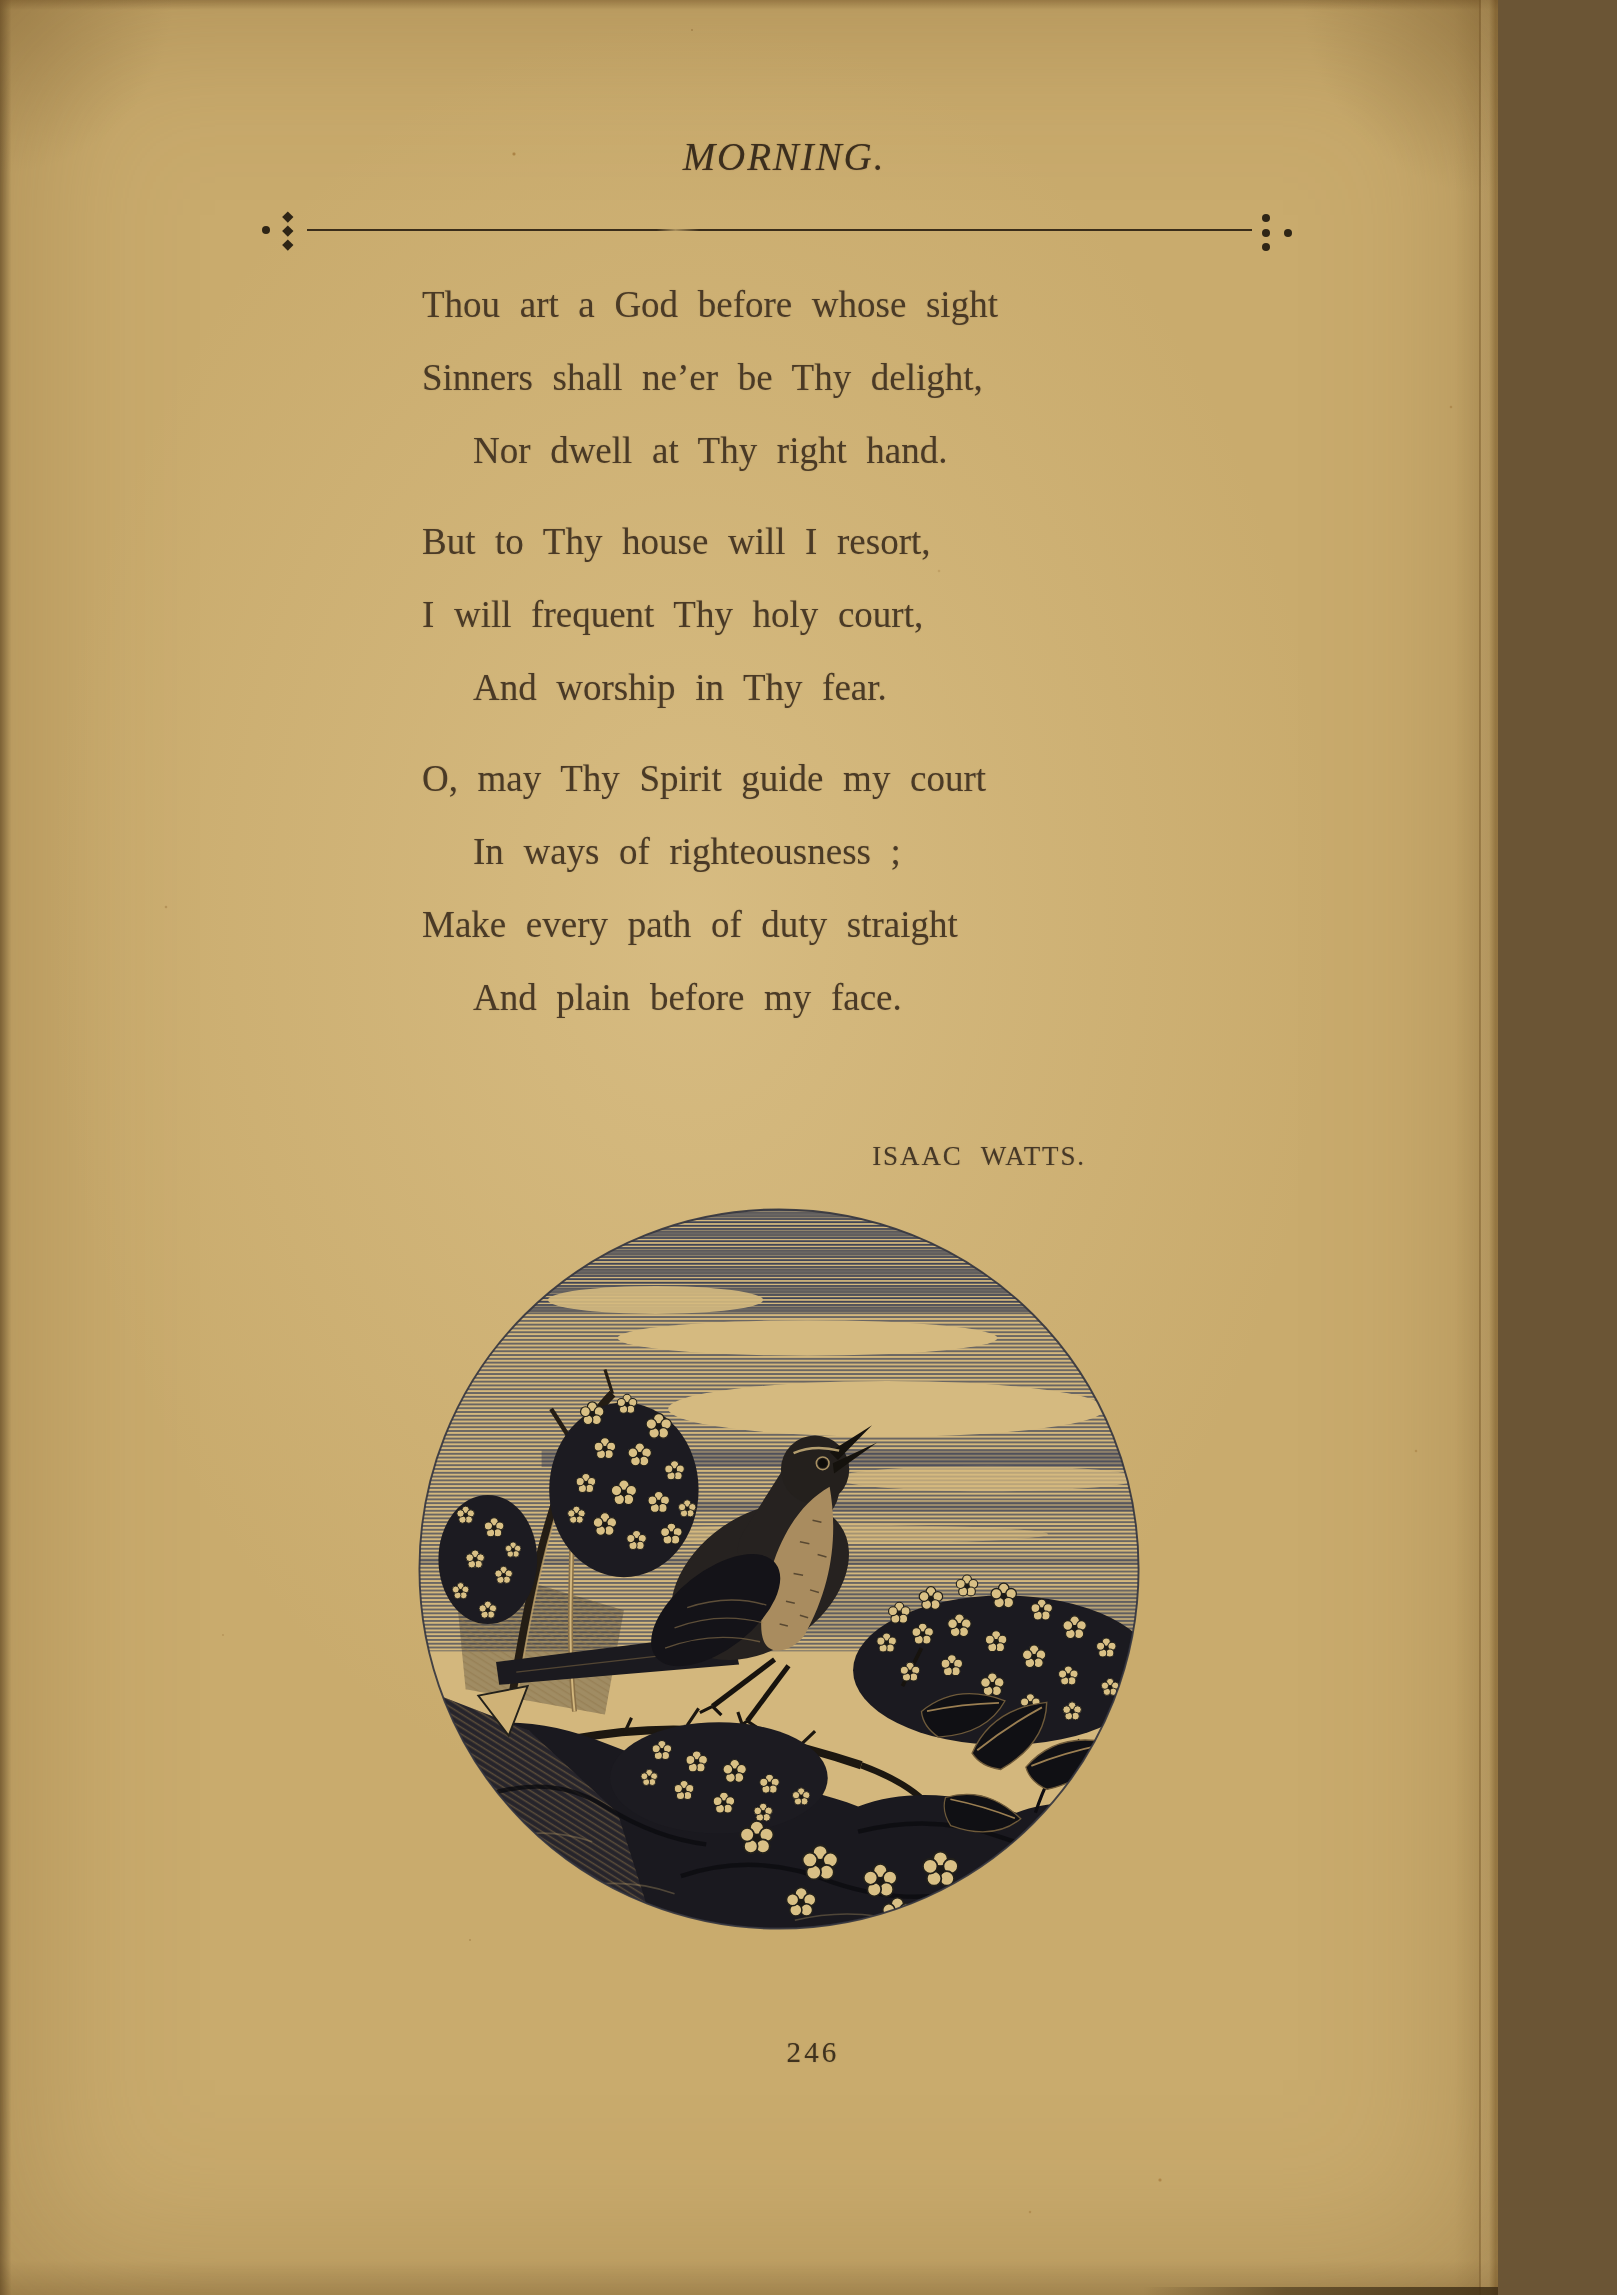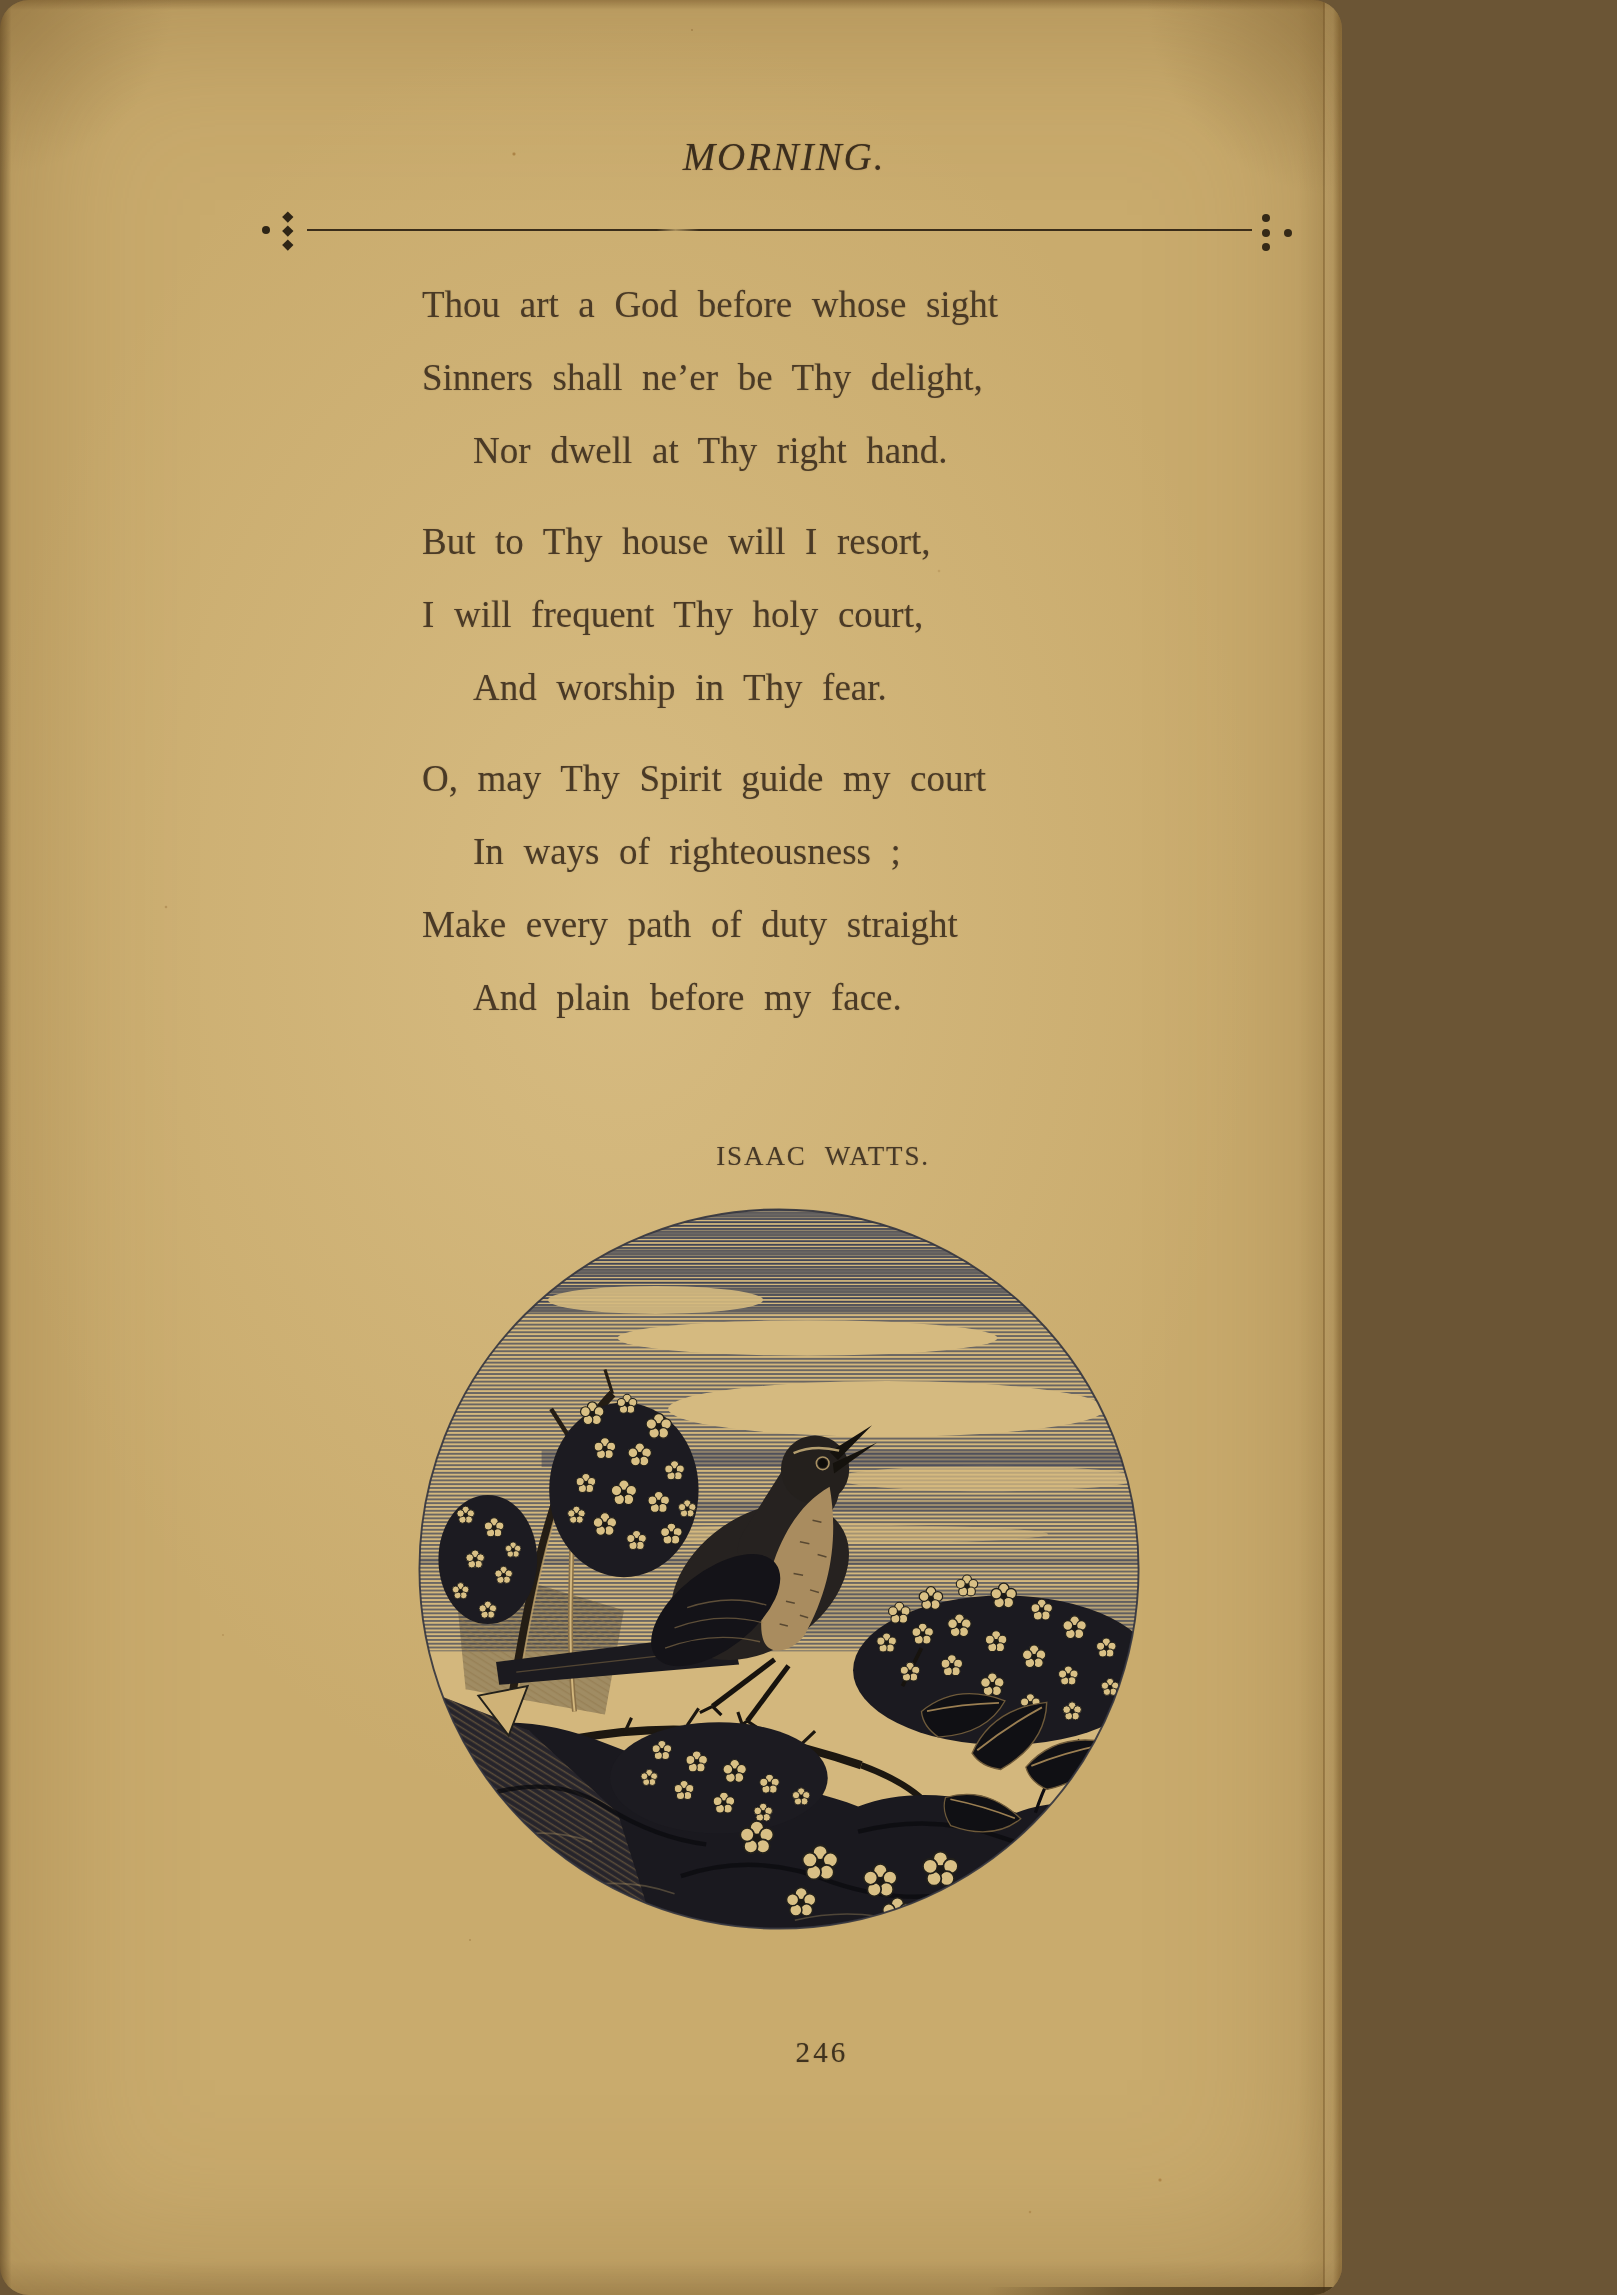--- a/index.html
+++ b/index.html
@@ -1,28 +1,27 @@
 <!DOCTYPE html>
 <html style="font-size:10px"><head>
 <meta charset="utf-8">
 <style>
   html,body{margin:0;padding:0;background:#6b5535;}
   .page{
-    position:relative; width:1342px; height:2295px; overflow:hidden;
+    position:relative; width:1498px; height:2295px; overflow:hidden;
     background-color:#c9ab6d;
     background-image:
       radial-gradient(ellipse 950px 1330px at 46% 40%, rgba(226,201,146,.55), rgba(226,201,146,0) 68%),
       radial-gradient(circle 272px at 100% 0%, rgba(104,76,34,.38), rgba(104,76,34,0) 72%),
       radial-gradient(circle 241px at 0% 0%, rgba(104,76,34,.30), rgba(104,76,34,0) 72%),
       linear-gradient(to bottom, rgba(118,88,44,.5), rgba(118,88,44,0) 10px),
       linear-gradient(to right, rgba(74,53,24,.6), rgba(74,53,24,0) 11.4px),
       linear-gradient(to left, rgba(116,88,44,.28), rgba(116,88,44,0) 44px),
       linear-gradient(to top, rgba(104,78,38,.30), rgba(104,78,38,0) 35px);
     font-family:"Liberation Serif","DejaVu Serif",serif;
-    border-radius:29px;
   }
   .page::after{content:""; position:absolute; inset:0; pointer-events:none;
     box-shadow: inset 0 0 165px 18px rgba(120,89,41,.34);}
   .speckles{position:absolute; inset:0; pointer-events:none;
     background-image:
       radial-gradient(circle 3.2px at 514px 154px, rgba(146,94,32,.75), rgba(146,94,32,0) 70%),
       radial-gradient(circle 1.9px at 692px 30px,  rgba(120,80,30,.6),  rgba(120,80,30,0) 70%),
       radial-gradient(circle 2.5px at 1451px 407px, rgba(146,94,32,.55), rgba(146,94,32,0) 70%),
       radial-gradient(circle 1.9px at 1585px 157px, rgba(130,85,30,.55), rgba(130,85,30,0) 70%),
       radial-gradient(circle 2.5px at 166px 907px, rgba(130,88,34,.5),  rgba(130,88,34,0) 70%),
@@ -53,21 +52,21 @@
     color:#4a3a26; white-space:nowrap; word-spacing:.28em;
     text-shadow:0 0 1.3px rgba(74,58,38,.32);}
   .stanza + .stanza{margin-top:18px;}
   .poem-line.indent{margin-left:51px;}
 
   .attribution{position:absolute; top:1141px; right:412px; font-size:27px; letter-spacing:1.9px;
     word-spacing:10px; color:#473927; text-shadow:0 0 1.3px rgba(71,57,39,.35);}
 
   .illustration{position:absolute; top:1205px; left:415px; width:728px; height:728px;}
 
-  .folio{position:absolute; top:2036px; left:13px; width:1546px; text-align:center;
+  .folio{position:absolute; top:2036px; left:4px; width:1546px; text-align:center;
     font-size:29px; letter-spacing:3.2px; color:#3f321e; text-shadow:0 0 1.3px rgba(63,50,30,.35);padding-left:36px;}
 </style>
 </head>
 <body>
 
 <div class="page">
   <div class="speckles"></div>
 
   <div class="running-head">MORNING.</div>
 

